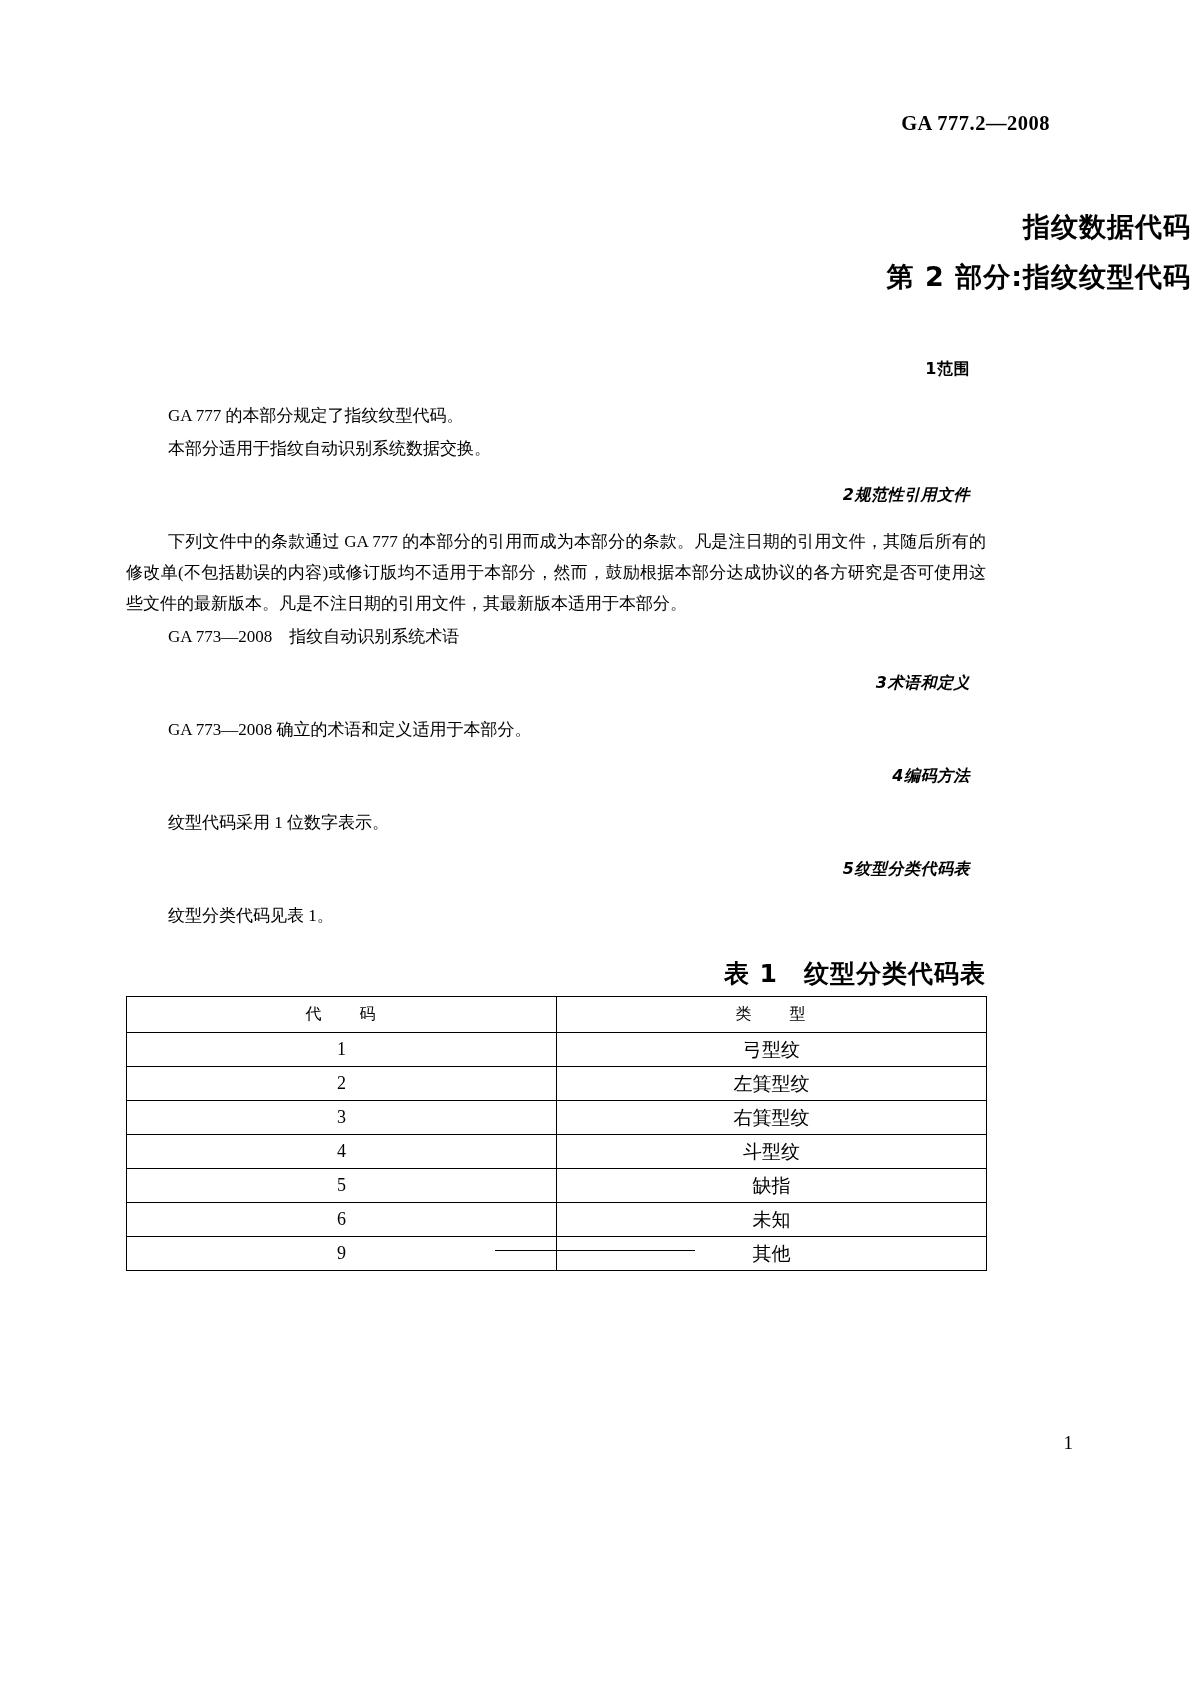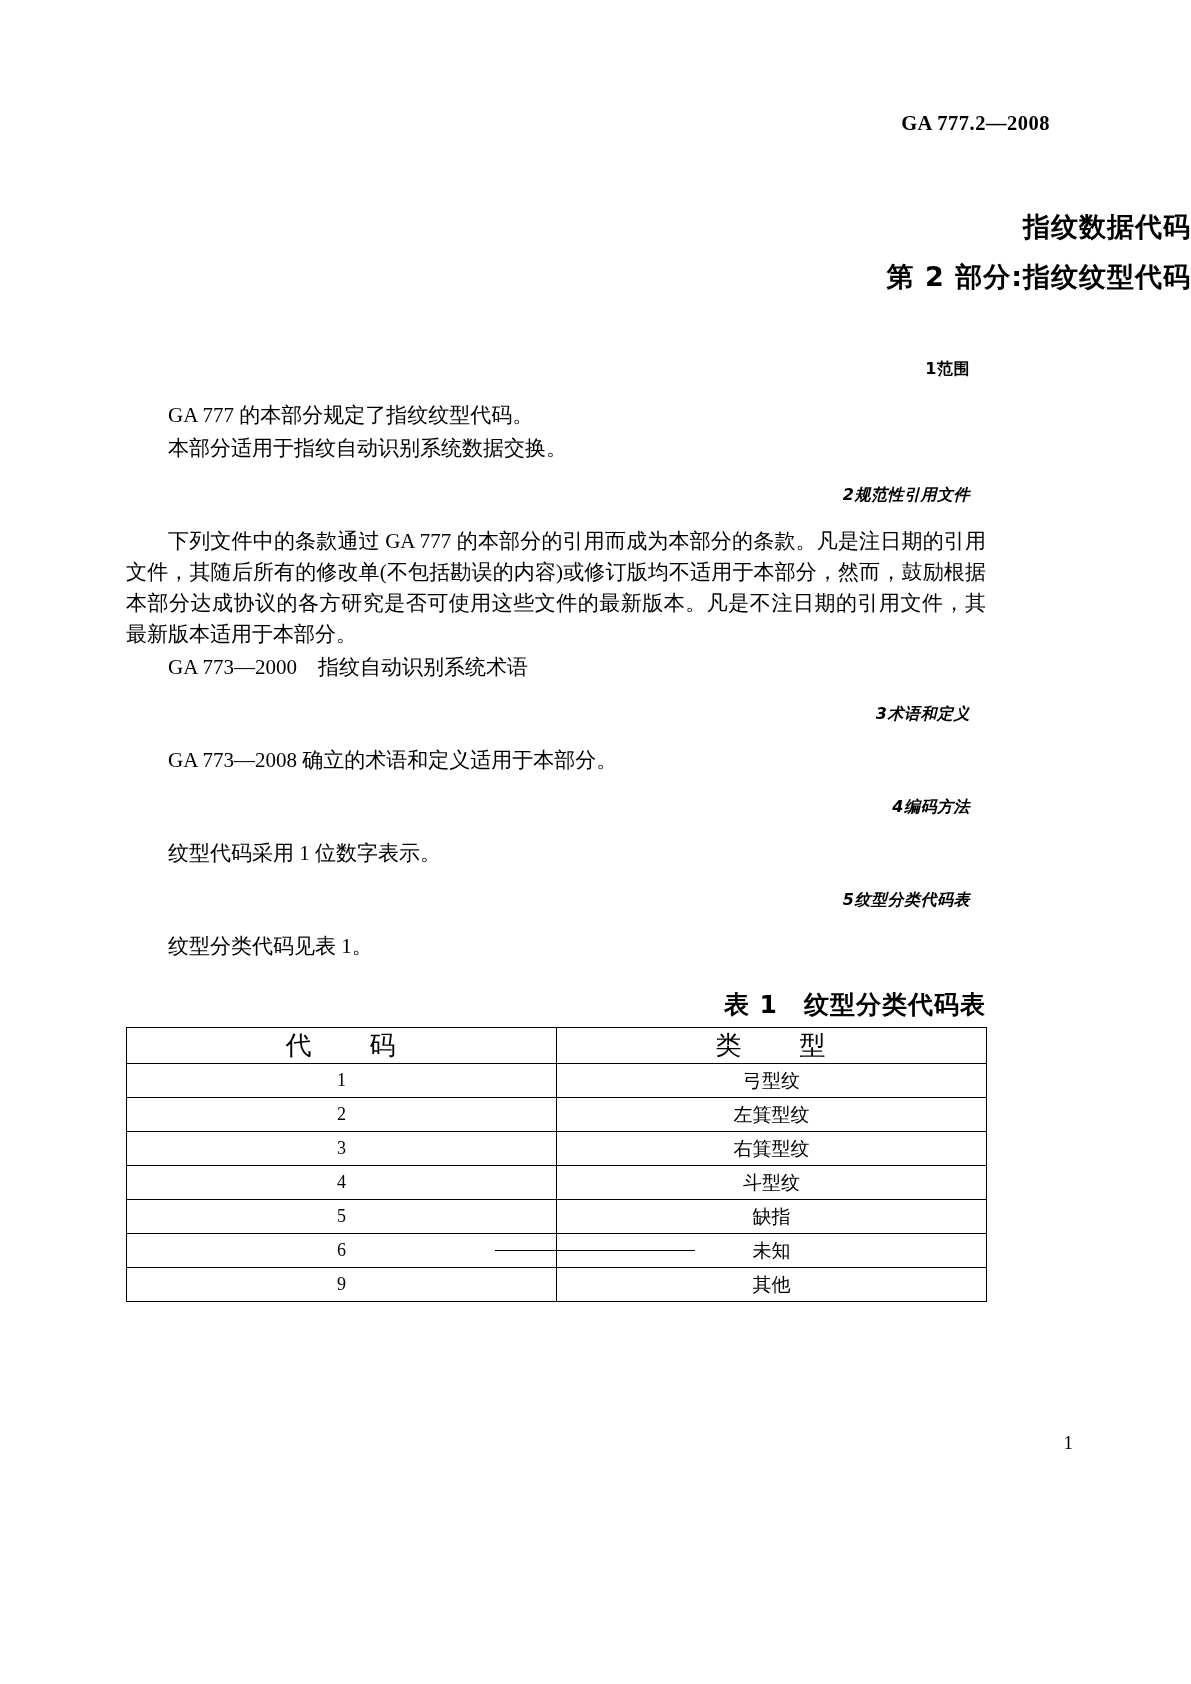--- a/index.html
+++ b/index.html
@@ -71,21 +71,21 @@
     text-align: right;
   }
   h2.section .num {
     display: inline-block;
     width: 32px;
   }
   .sec-gap-before { margin-top: 24px; font-style: italic; }
 
   p.body {
     font-family: "Liberation Serif", serif;
-    font-size: 21px;
+    font-size: 17px;
     line-height: 31px;
     margin: 0;
     padding: 0;
     text-align: justify;
   }
   p.indent { text-indent: 42px; }
   .para-block { margin-top: 14px; }
   .para-block p + p { margin-top: 2px; }
 
   
@@ -107,21 +107,21 @@
   table.code-table td {
     border: 1.3px solid #000000;
     text-align: center;
     font-weight: normal;
     font-size: 19px;
     height: 33px;
     padding: 0;
     vertical-align: middle;
   }
   table.code-table th {
-    font-size: 26px;
+    font-size: 16px;
     height: 35px;
     letter-spacing: 2px;
   }
   table.code-table td.code-cell {
     font-size: 18px;
   }
   table.code-table col.c1 { width: 430px; }
   table.code-table col.c2 { width: 430px; }
 
   
@@ -165,21 +165,21 @@
     <div class="para-block">
       <p class="body indent">GA 777 的本部分规定了指纹纹型代码。</p>
       <p class="body indent">本部分适用于指纹自动识别系统数据交换。</p>
     </div>
 
     <h2 class="section sec-gap-before">
       <span class="num">2</span><span>规范性引用文件</span>
     </h2>
     <div class="para-block">
       <p class="body indent">下列文件中的条款通过 GA 777 的本部分的引用而成为本部分的条款。凡是注日期的引用文件，其随后所有的修改单(不包括勘误的内容)或修订版均不适用于本部分，然而，鼓励根据本部分达成协议的各方研究是否可使用这些文件的最新版本。凡是不注日期的引用文件，其最新版本适用于本部分。</p>
-      <p class="body indent">GA 773—2000　指纹自动识别系统术语</p>
+      <p class="body indent">GA 773—2008　指纹自动识别系统术语</p>
     </div>
 
     <h2 class="section sec-gap-before">
       <span class="num">3</span><span>术语和定义</span>
     </h2>
     <div class="para-block">
       <p class="body indent">GA 773—2008 确立的术语和定义适用于本部分。</p>
     </div>
 
     <h2 class="section sec-gap-before">

